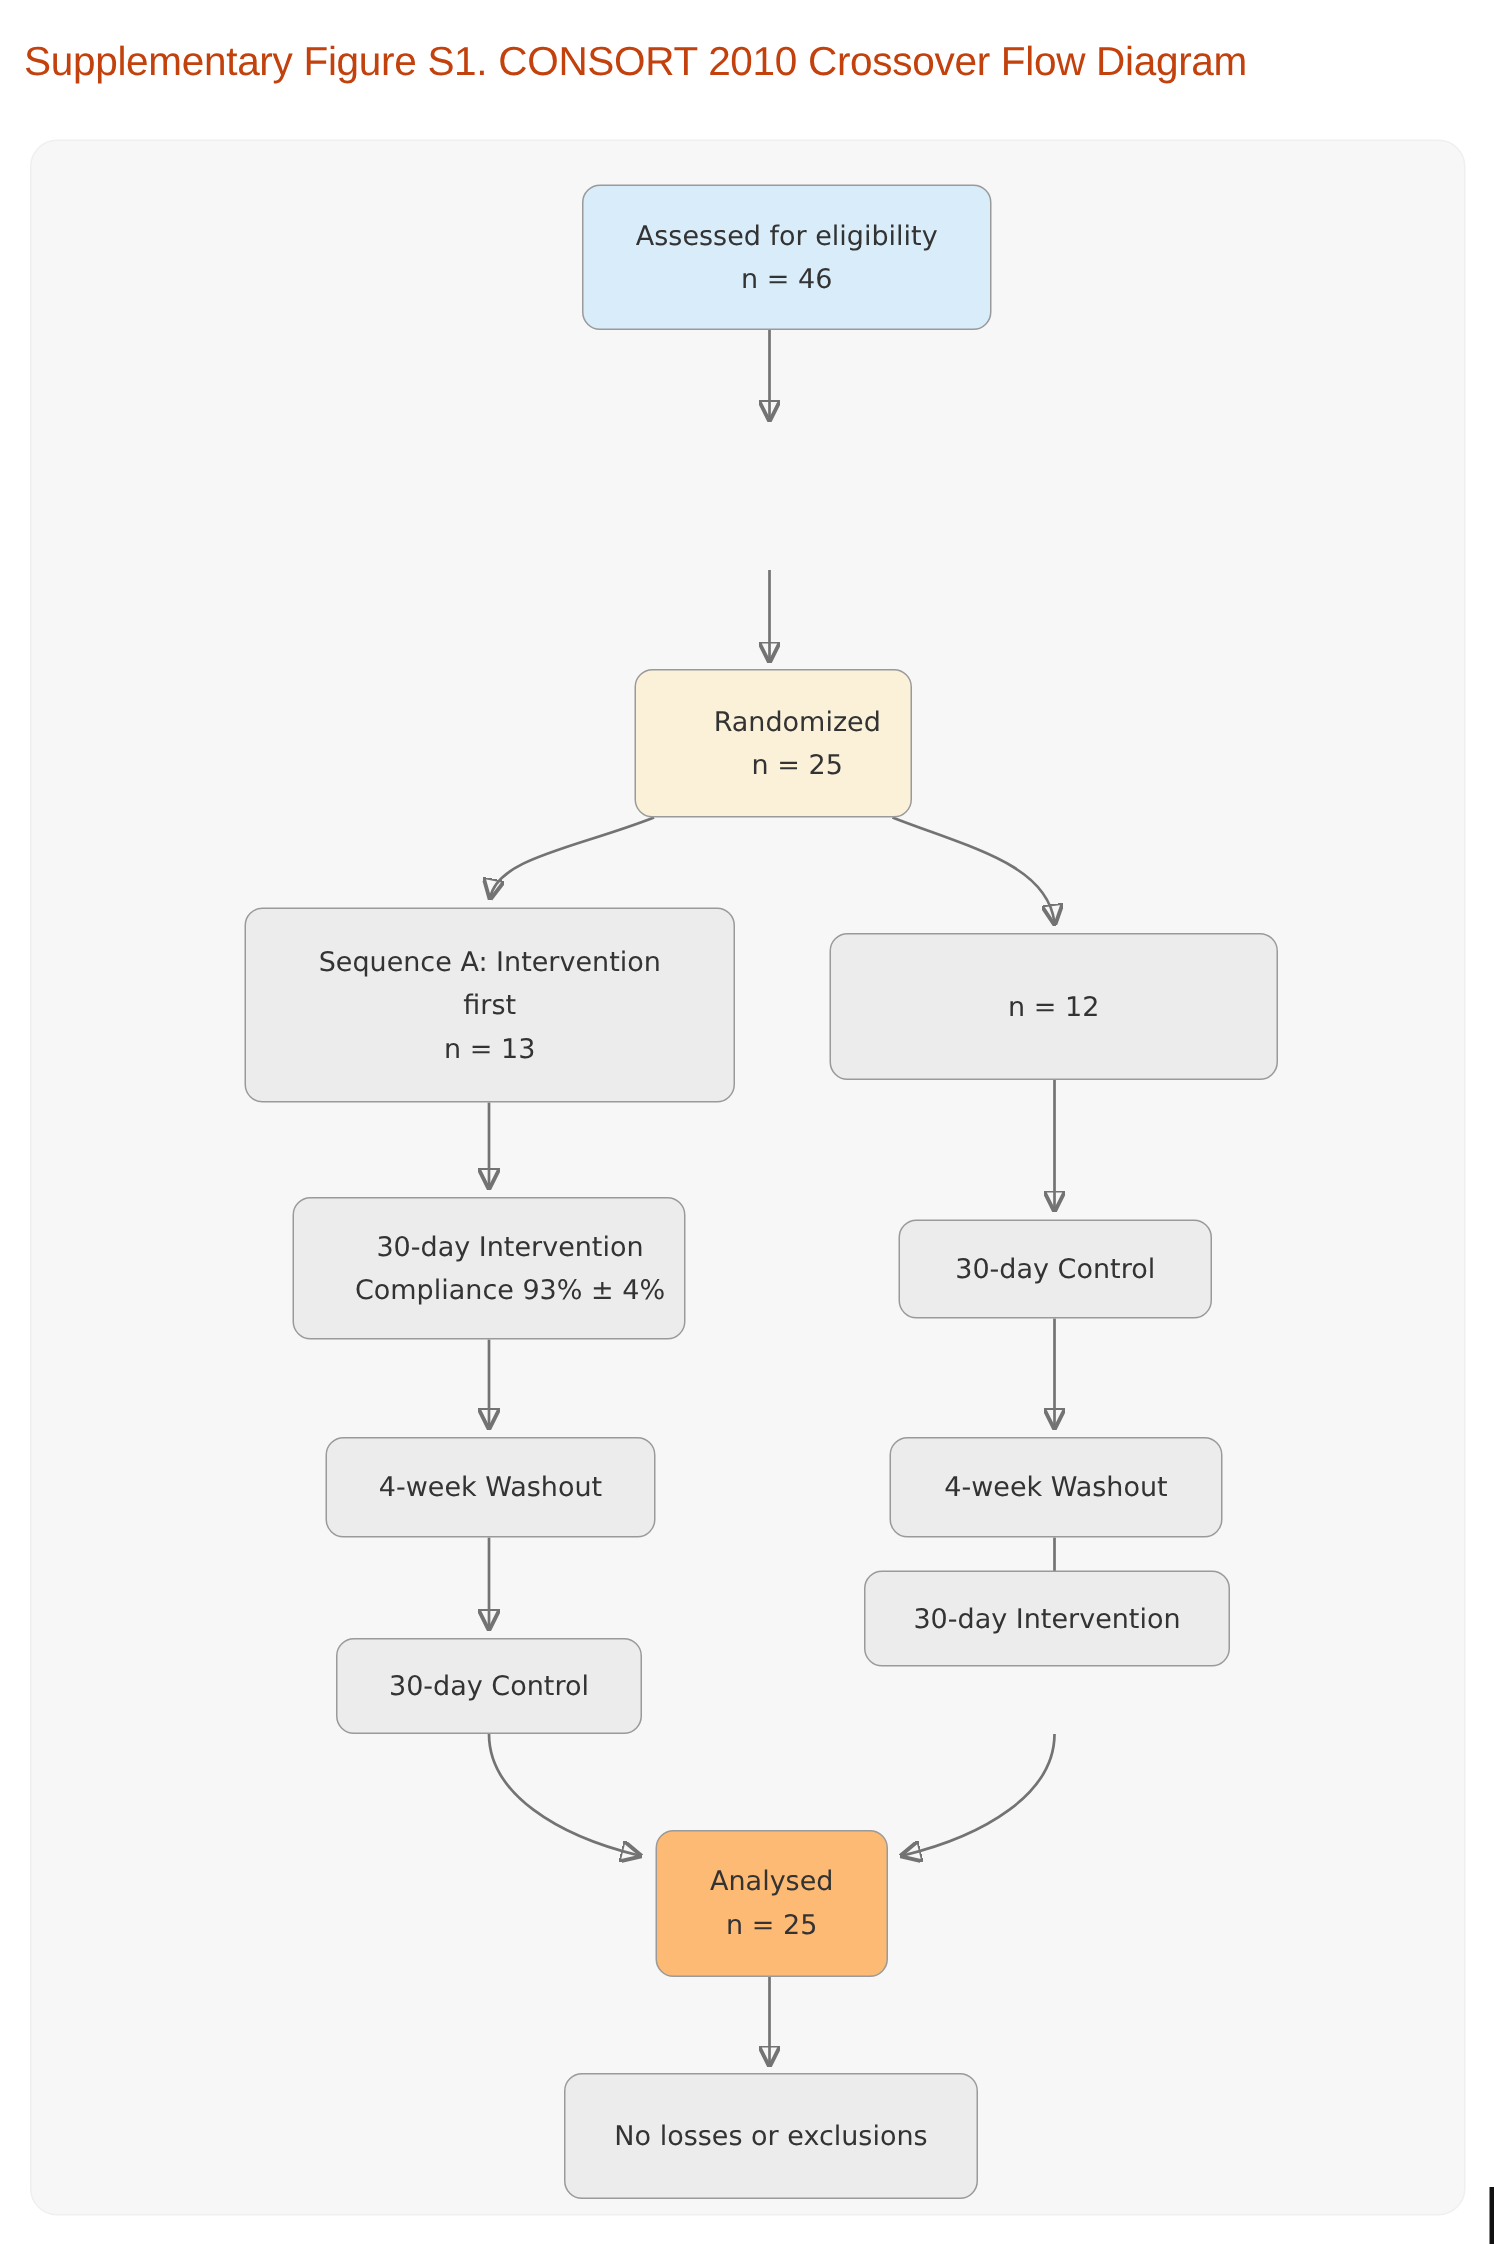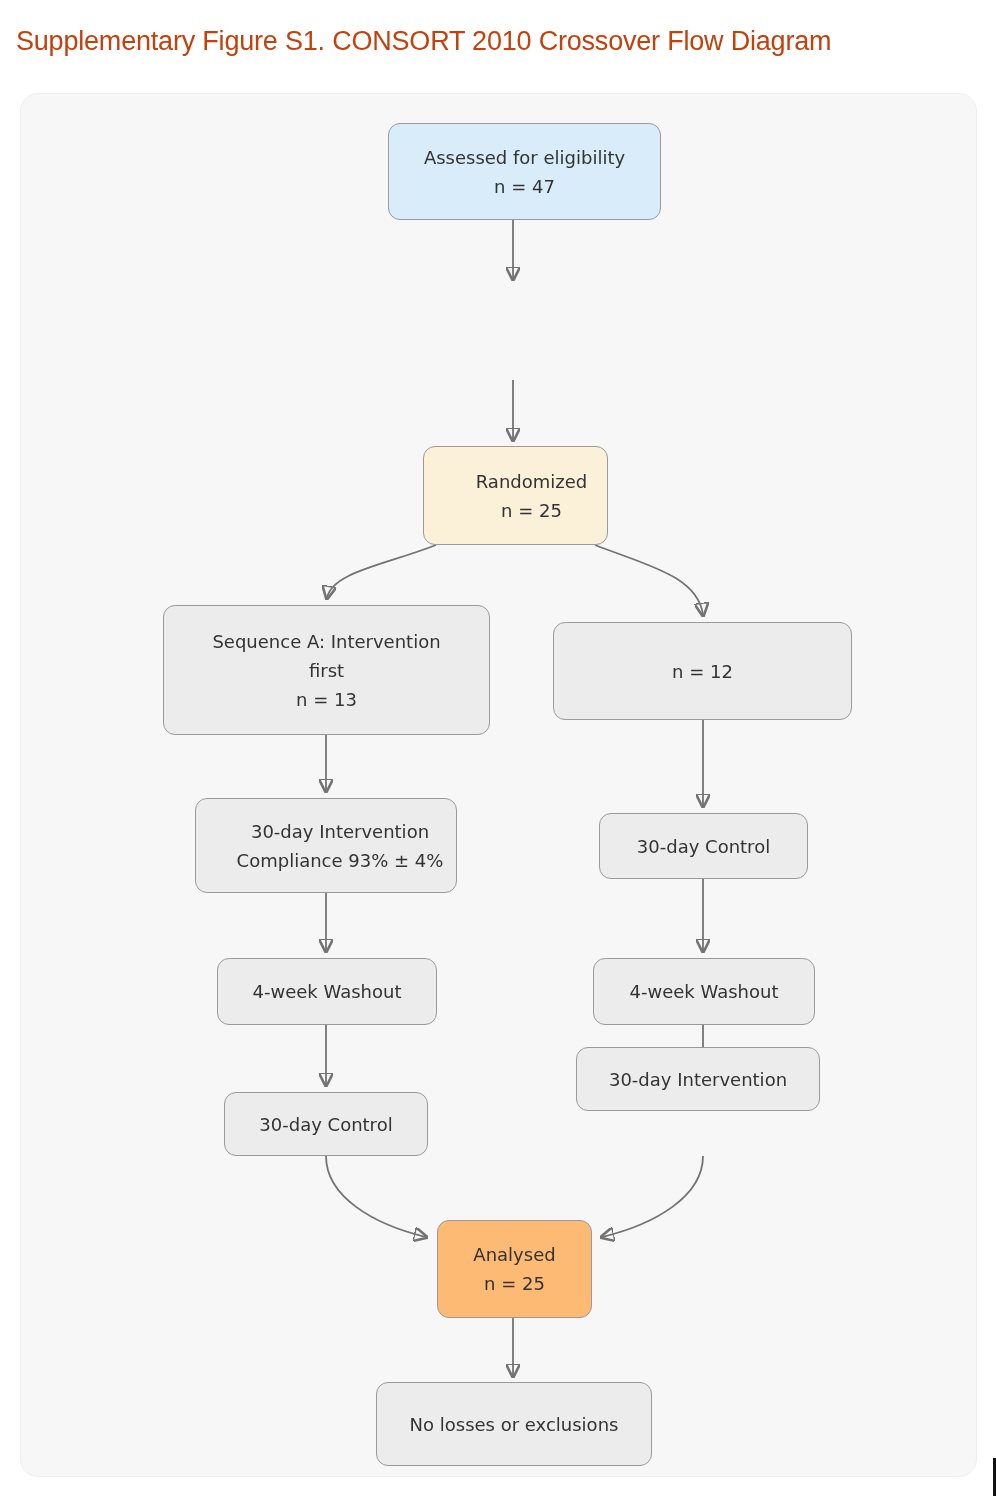--- a/index.html
+++ b/index.html
@@ -120,21 +120,21 @@
     <path d="M703 879 L703 951" marker-end="url(#arrow)"></path>
     <path d="M326 1025 L326 1085" marker-end="url(#arrow)"></path>
     <path d="M703 1025 L703 1085" marker-end="url(#arrow)"></path>
     <path d="M326 1156 C 326 1196, 372 1224, 426 1237" marker-end="url(#arrow)"></path>
     <path d="M703 1156 C 703 1196, 656 1224, 602 1237" marker-end="url(#arrow)"></path>
     <path d="M513 1318 L513 1376" marker-end="url(#arrow)"></path>
   </svg>
 
   <div class="node fill-blue n-assessed">
     <span class="nl nl-main">Assessed for eligibility</span>
-    <span class="nl">n = 47</span>
+    <span class="nl">n = 46</span>
   </div>
 
 
   <div class="node fill-cream n-randomized">
     <span class="nl nl-main">Randomized</span>
     <span class="nl">n = 25</span>
   </div>
 
   <div class="node n-seqa">
     <span class="nl nl-main">Sequence A: Intervention first</span>

